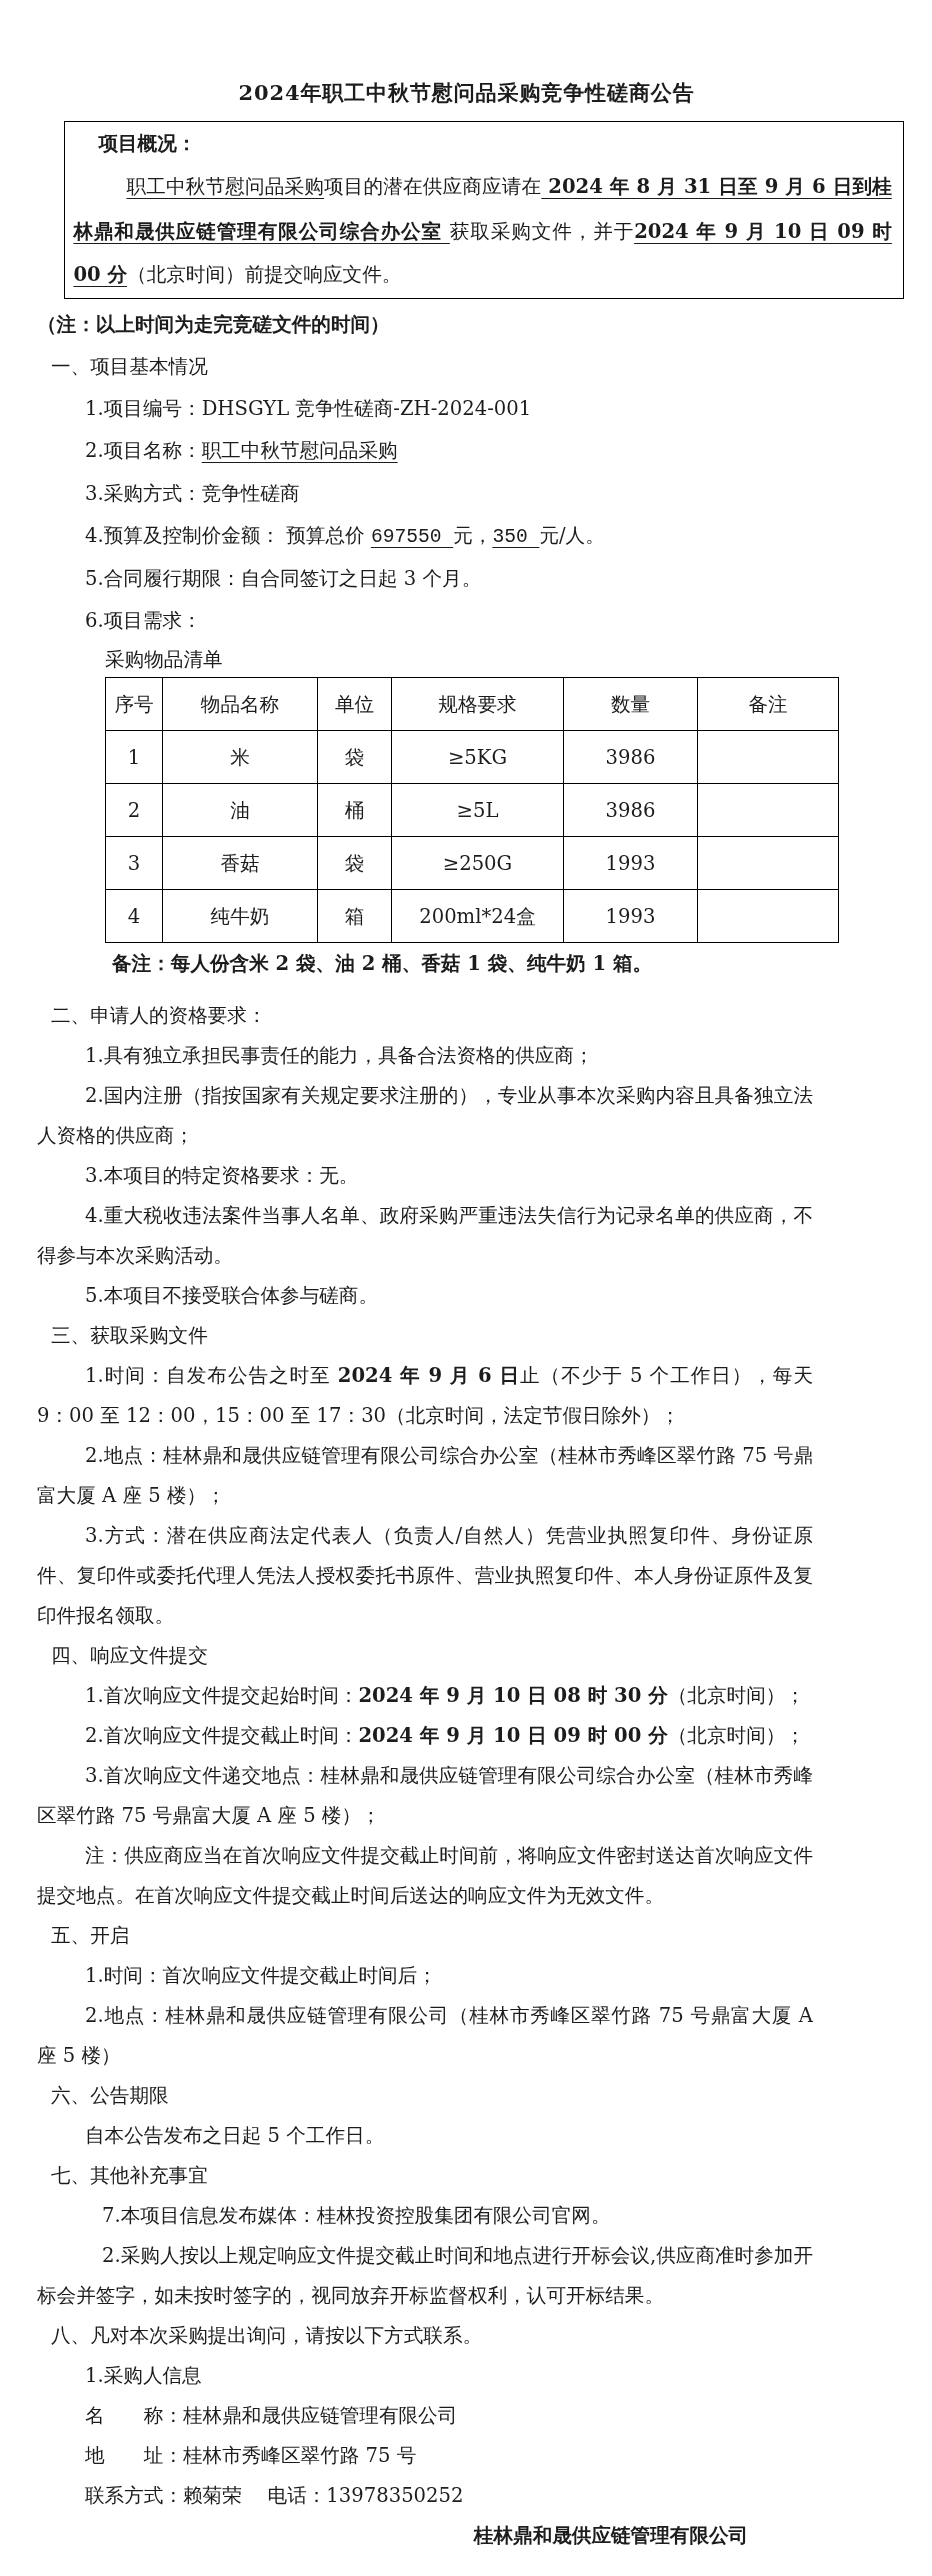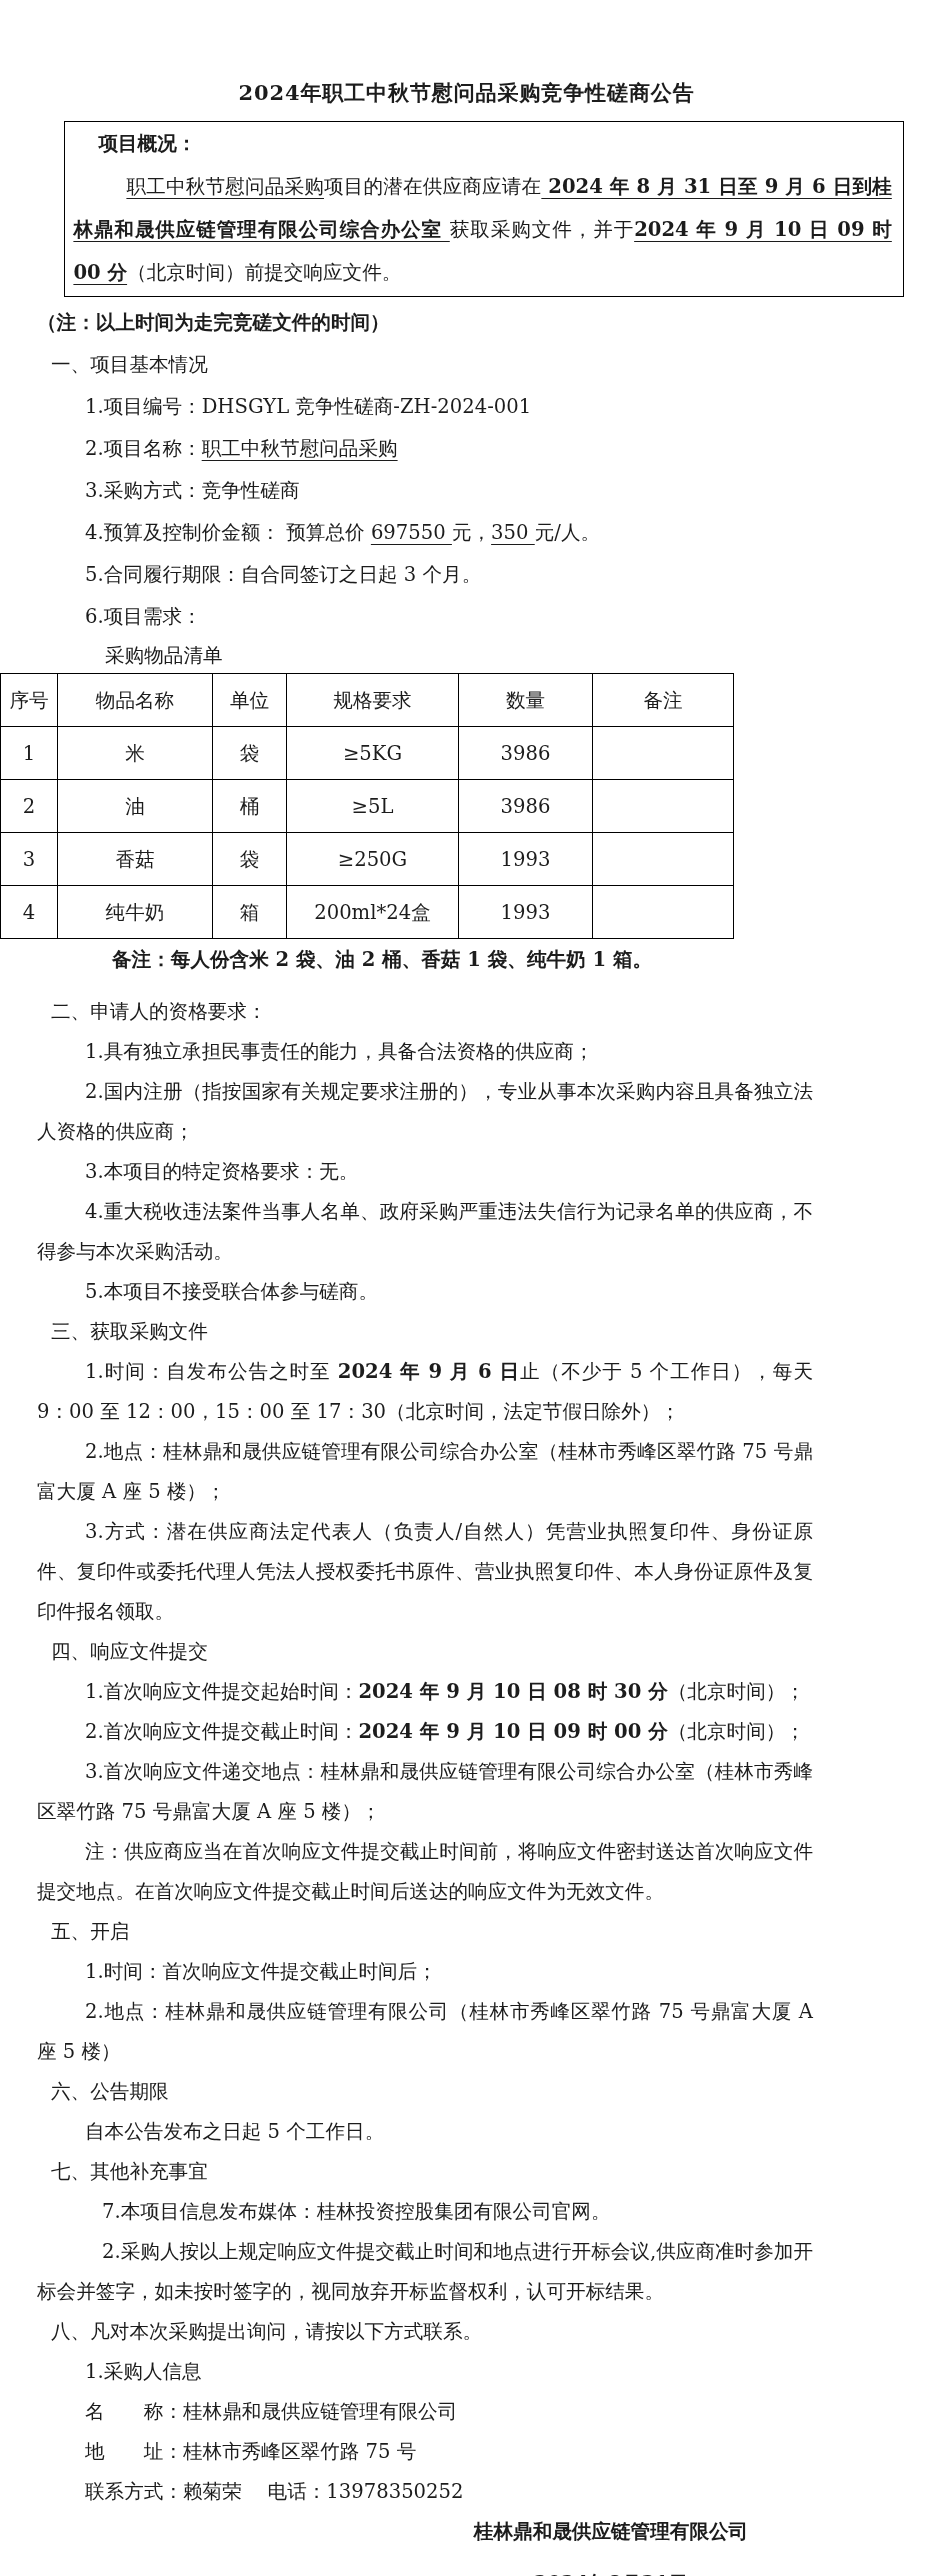--- a/index.html
+++ b/index.html
@@ -16,37 +16,37 @@
   }
   .box{
     box-sizing:border-box;margin:13px 0 0 64px;width:840px;
     border:1.9px solid #000;padding:9.3px 11.2px 1.9px 8.4px;
   }
   .box-label{font-weight:bold;line-height:26px;margin-left:25px;}
   .box-p{
     line-height:43px;text-indent:53px;margin-top:7.5px;
     text-align:justify;
   }
-  .u{text-decoration:underline;text-underline-offset:4.7px;text-decoration-thickness:1.4px;}
+  .u{text-decoration:underline;text-underline-offset:4.7px;text-decoration-thickness:1.4px;font-family:Liberation Mono, monospace;}
   .b{font-weight:bold;}
   .bu{font-weight:bold;text-decoration:underline;text-underline-offset:4.7px;text-decoration-thickness:1.4px;}
   .note{margin:5.6px 0 0 37px;font-weight:bold;line-height:42px;}
   .h{margin:0 7px 0 51px;font-weight:normal;line-height:40px;}
   .h-s1{line-height:42px;}
   .h-s2{margin-top:11.2px;}
   .p{
     margin:0 0 0 37px;width:776px;line-height:40px;
     text-indent:48px;text-align:justify;
   }
   .p-s1{line-height:42px;}
   .p-deep{text-indent:65px;}
   .tbl-title{width:727px;margin-left:105px;text-align:left;line-height:35px;}
   table.goods{
     border-collapse:collapse;table-layout:fixed;
-    width:727px;
+    margin-left:105px;width:727px;
     border:1.9px solid #000;
   }
   table.goods th,table.goods td{
     border:0.9px solid #000;height:52px;text-align:center;vertical-align:middle;
     font-weight:normal;font-size:19.6px;padding:0;
   }
   .c-seq{width:56px;}.c-name{width:154px;}.c-unit{width:73px;}
   .c-spec{width:171px;}.c-qty{width:133px;}.c-rem{width:140px;}
   .footnote{margin:0 0 0 112px;font-weight:bold;line-height:42px;}
   .sig{margin:0 0 0 471px;width:280px;text-align:center;font-weight:bold;line-height:40px;}

